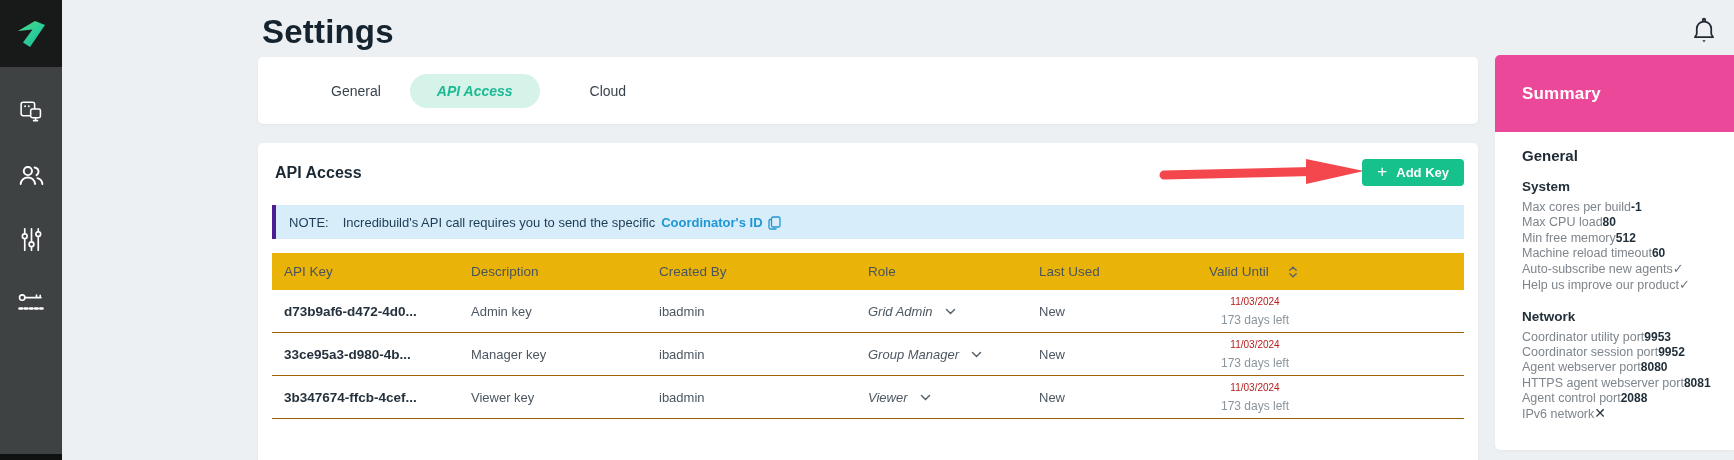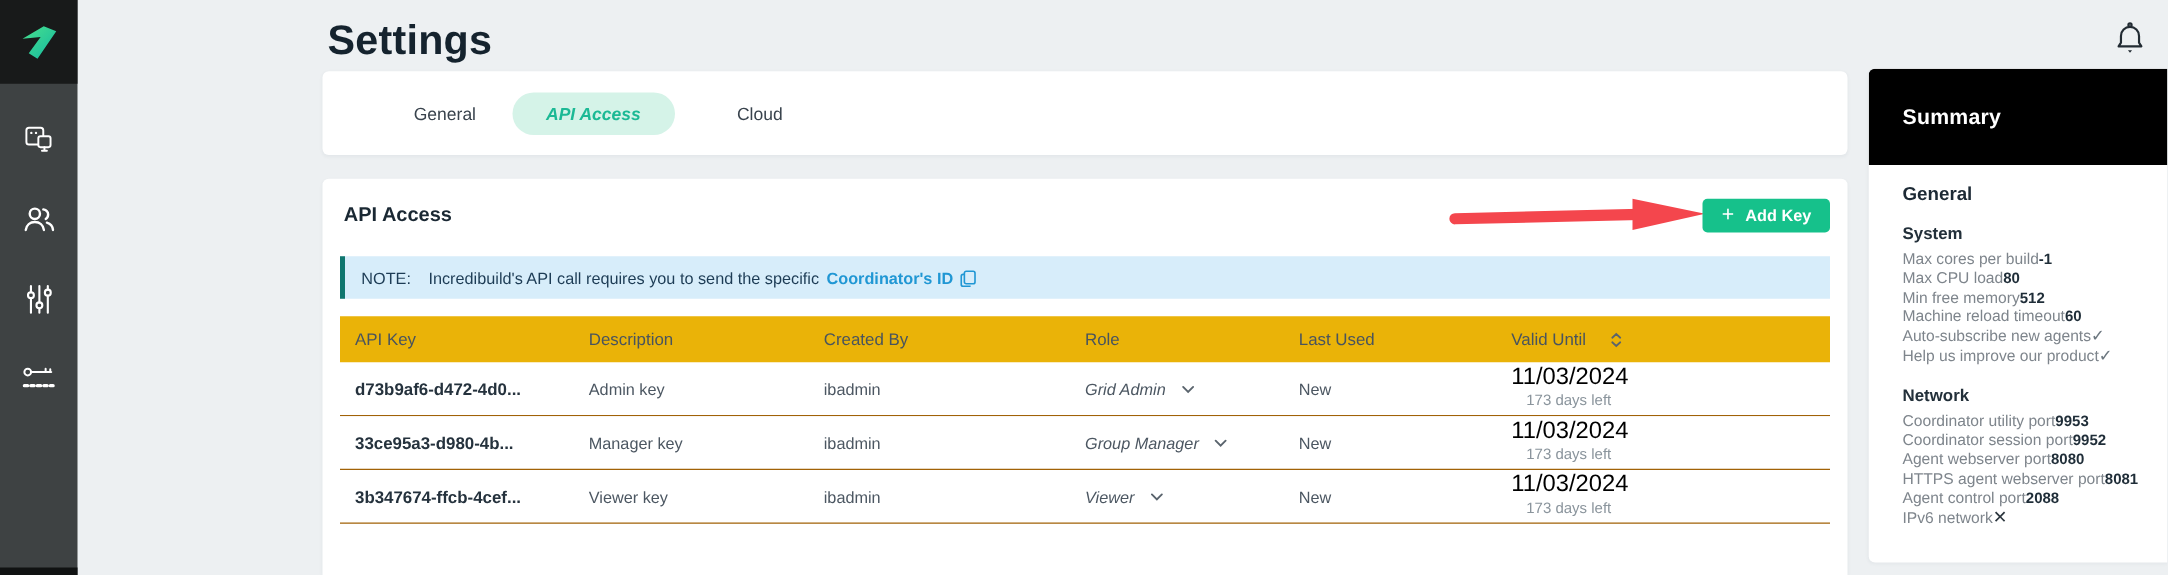--- a/index.html
+++ b/index.html
@@ -36,43 +36,43 @@
   .api-heading { position:absolute; left:17px; top:21px; font-size:16px; font-weight:700; color:#1a2833; }
 
   .add-key { position:absolute; right:14px; top:16px; height:27px; display:flex; align-items:center; gap:9px;
              background:#16c18b; border:none; border-radius:4px; padding:0 15px; cursor:pointer;
              color:#fff; font-family:inherit; font-size:13px; font-weight:700; }
   .add-key .plus { font-size:17px; font-weight:400; line-height:1; position:relative; top:-1px; }
 
   .annot-arrow { position:absolute; left:898px; top:12px; pointer-events:none; }
 
   .note { position:absolute; left:14px; top:62px; width:1192px; height:34px; background:#d7edfa;
-          border-left:4px solid #0f766e; display:flex; align-items:center; padding-left:13px;
+          border-left:4px solid #4c1d95; display:flex; align-items:center; padding-left:13px;
           font-size:13px; color:#1d3c55; }
   .note-label { margin-right:14px; }
   .note-link { color:#2097d4; font-weight:700; margin-left:6px; text-decoration:none; cursor:pointer; }
   .copy-icon { margin-left:5px; cursor:pointer; position:relative; top:1px; }
 
   
   .table { position:absolute; left:14px; top:110px; width:1192px; }
   .thead, .trow { display:grid; grid-template-columns:187px 188px 209px 171px 170px 267px; align-items:center; }
   .thead { height:37px; background:#eab308; font-size:13.5px; color:#49545e; }
   .th, .td { padding-left:12px; }
   .th-sort { display:flex; align-items:center; gap:19px; }
   .trow { height:43px; border-bottom:1px solid #a16207; background:#fff; }
   .td { font-size:13px; color:#4c5762; }
   .td-key { font-size:13.5px; font-weight:700; color:#25323d; }
   .td-role { display:flex; align-items:center; gap:12px; cursor:pointer;font-style:italic; }
   .td-valid { line-height:18px; }
-  .td-valid .date { font-size:19px; color:#000000; text-align:left; width:92px; }
+  .td-valid .date { font-size:10px; color:#b91c1c; text-align:center; width:92px; }
   .td-valid .days { font-size:12px; color:#8a949c; text-align:center; width:92px; }
 
   
   .summary { left:1495px; top:55px; width:239px; height:395px; border-radius:5px 0 0 5px; overflow:hidden; }
-  .summary-header { height:77px; background:#000000; display:flex; align-items:center; padding-left:27px;
+  .summary-header { height:77px; background:#ec4899; display:flex; align-items:center; padding-left:27px;
                     color:#fff; font-size:17px; font-weight:700; letter-spacing:.2px; }
   .summary-body { padding:11px 18px 0 27px; }
   .summary-body h3 { font-size:15px; font-weight:700; color:#1d2a35; margin-top:4px; }
   .summary-body h4 { font-size:13.5px; font-weight:700; color:#23303a; margin-top:15px; margin-bottom:6px; }
   .srow { display:flex; align-items:baseline; line-height:15.3px; }
   .slabel { font-size:12.5px; color:#7e858c; }
   .sval { font-size:12px; font-weight:700; color:#1f2d38; }
   .sval.check { font-weight:400; font-size:13px; color:#6d7880; }
   .sval.cross { font-weight:400; font-size:14px; color:#2b353d; }
 </style>

